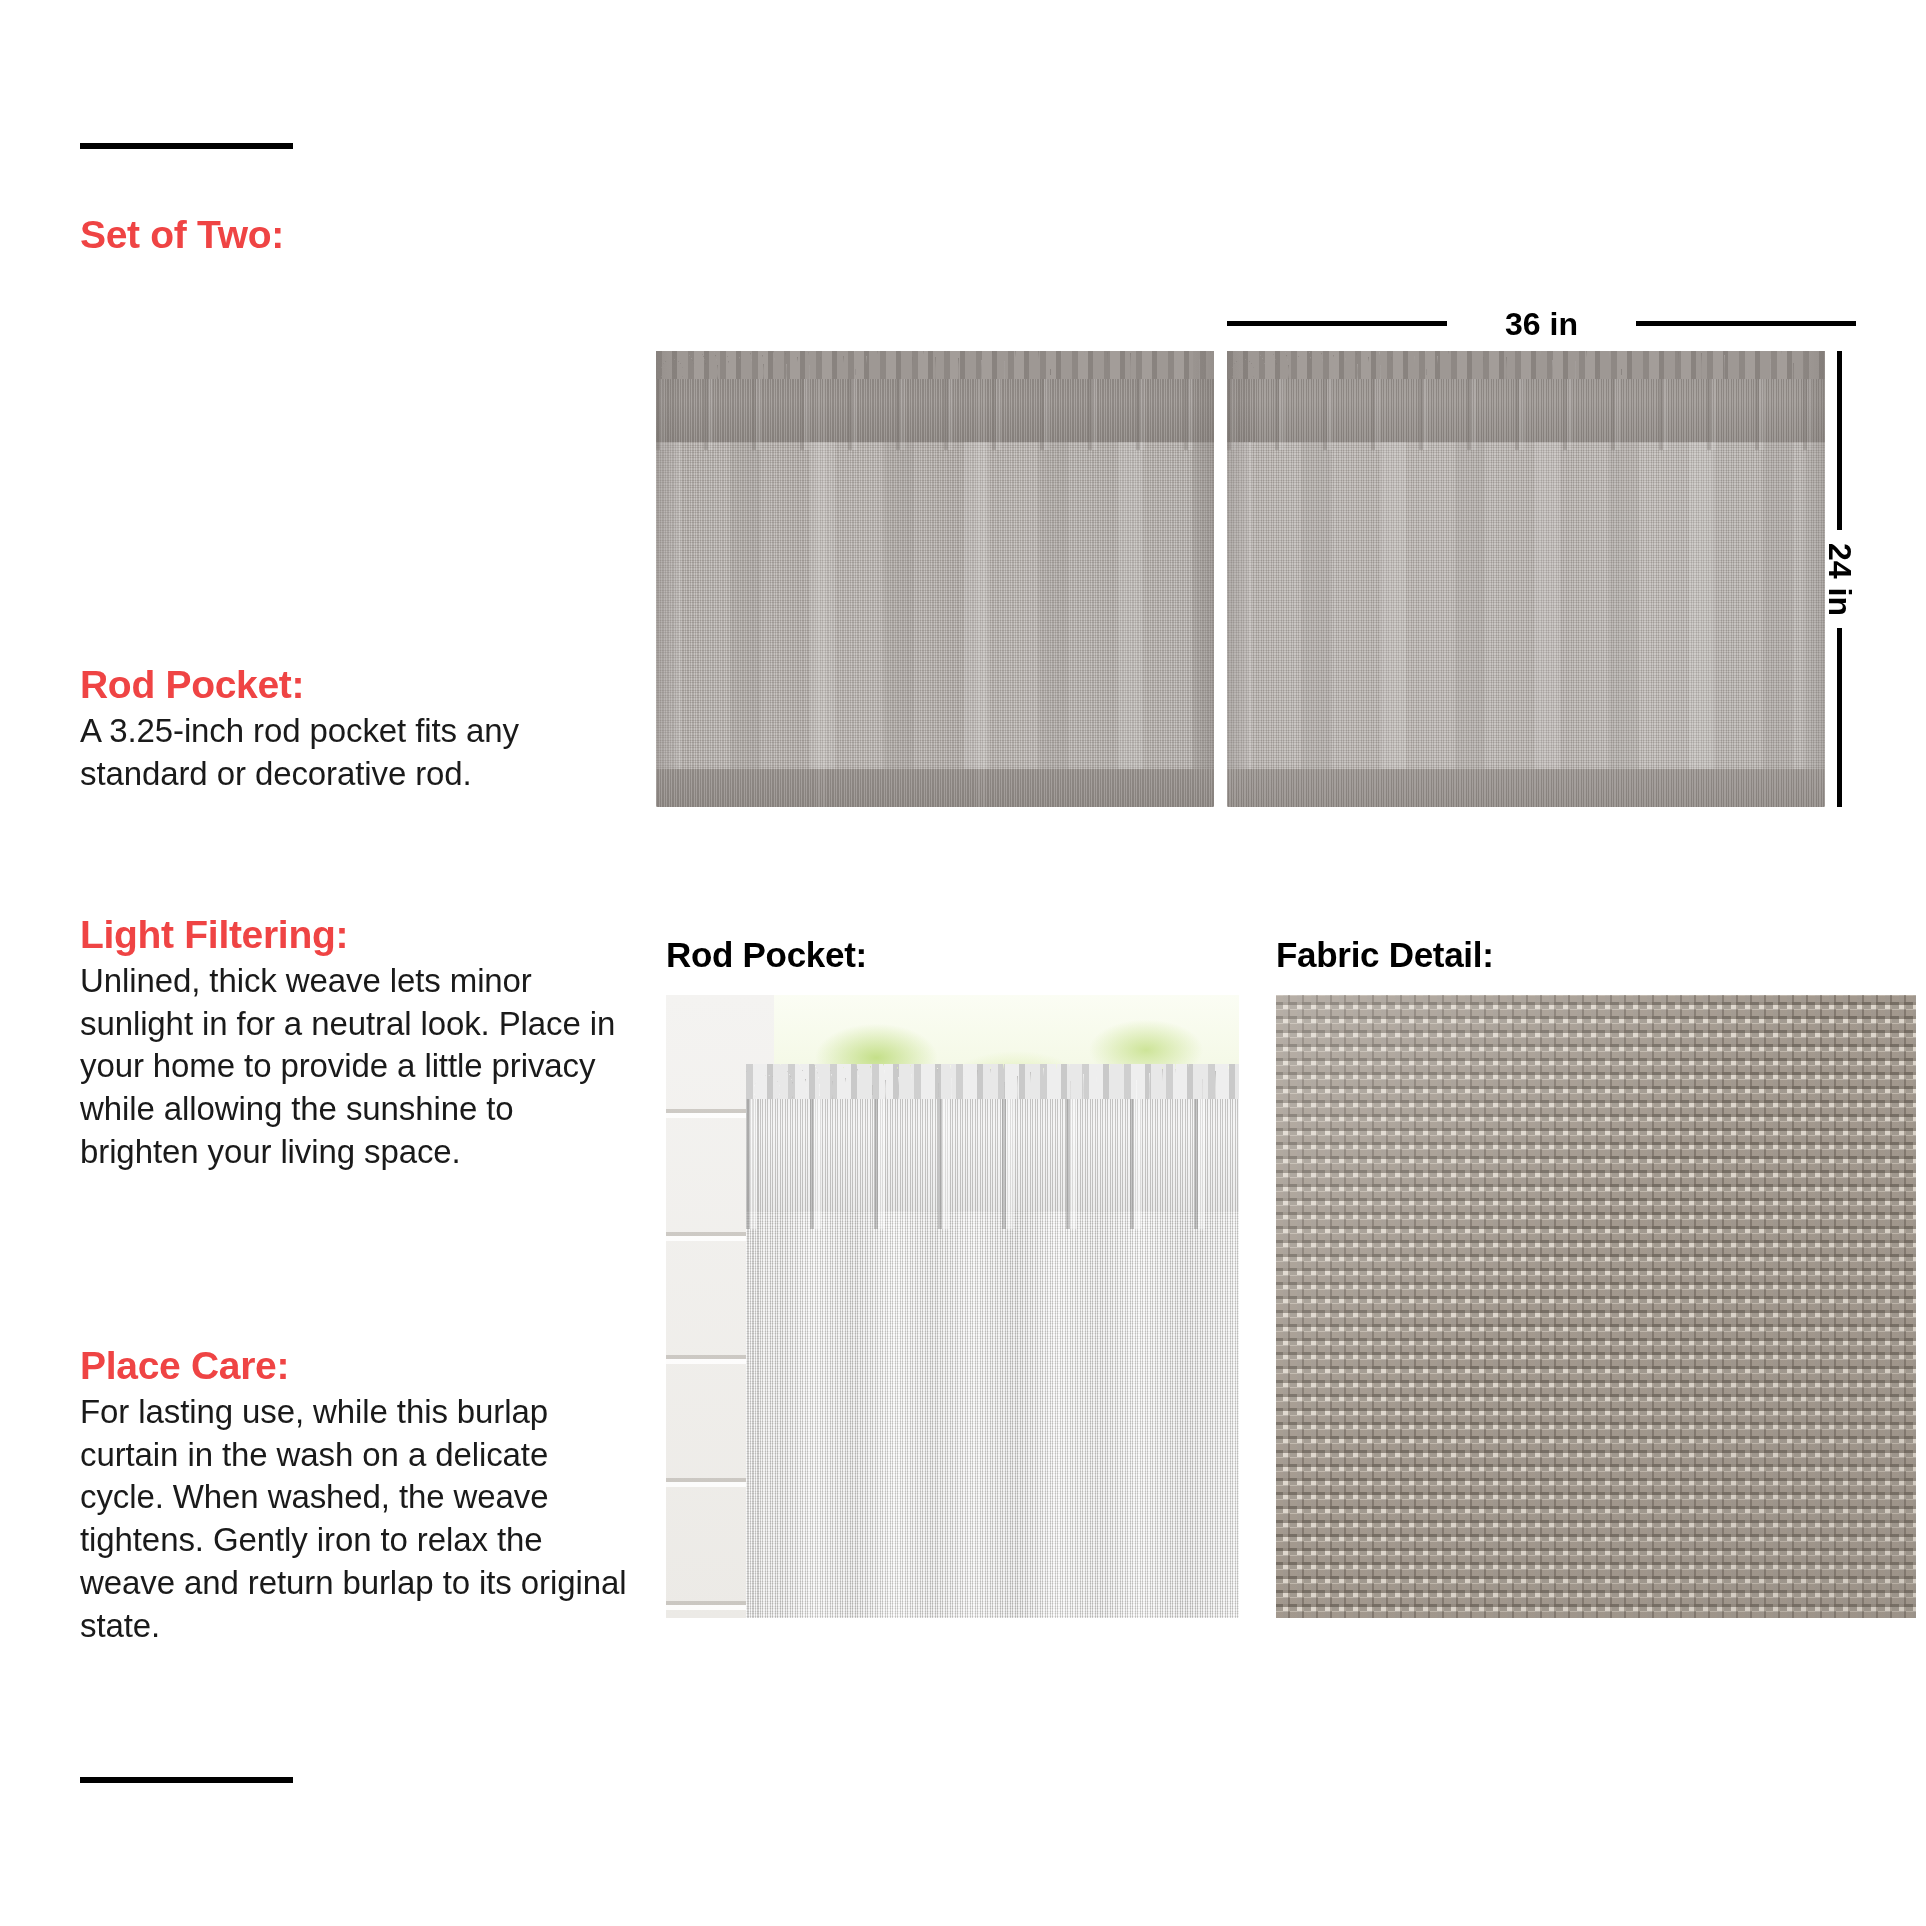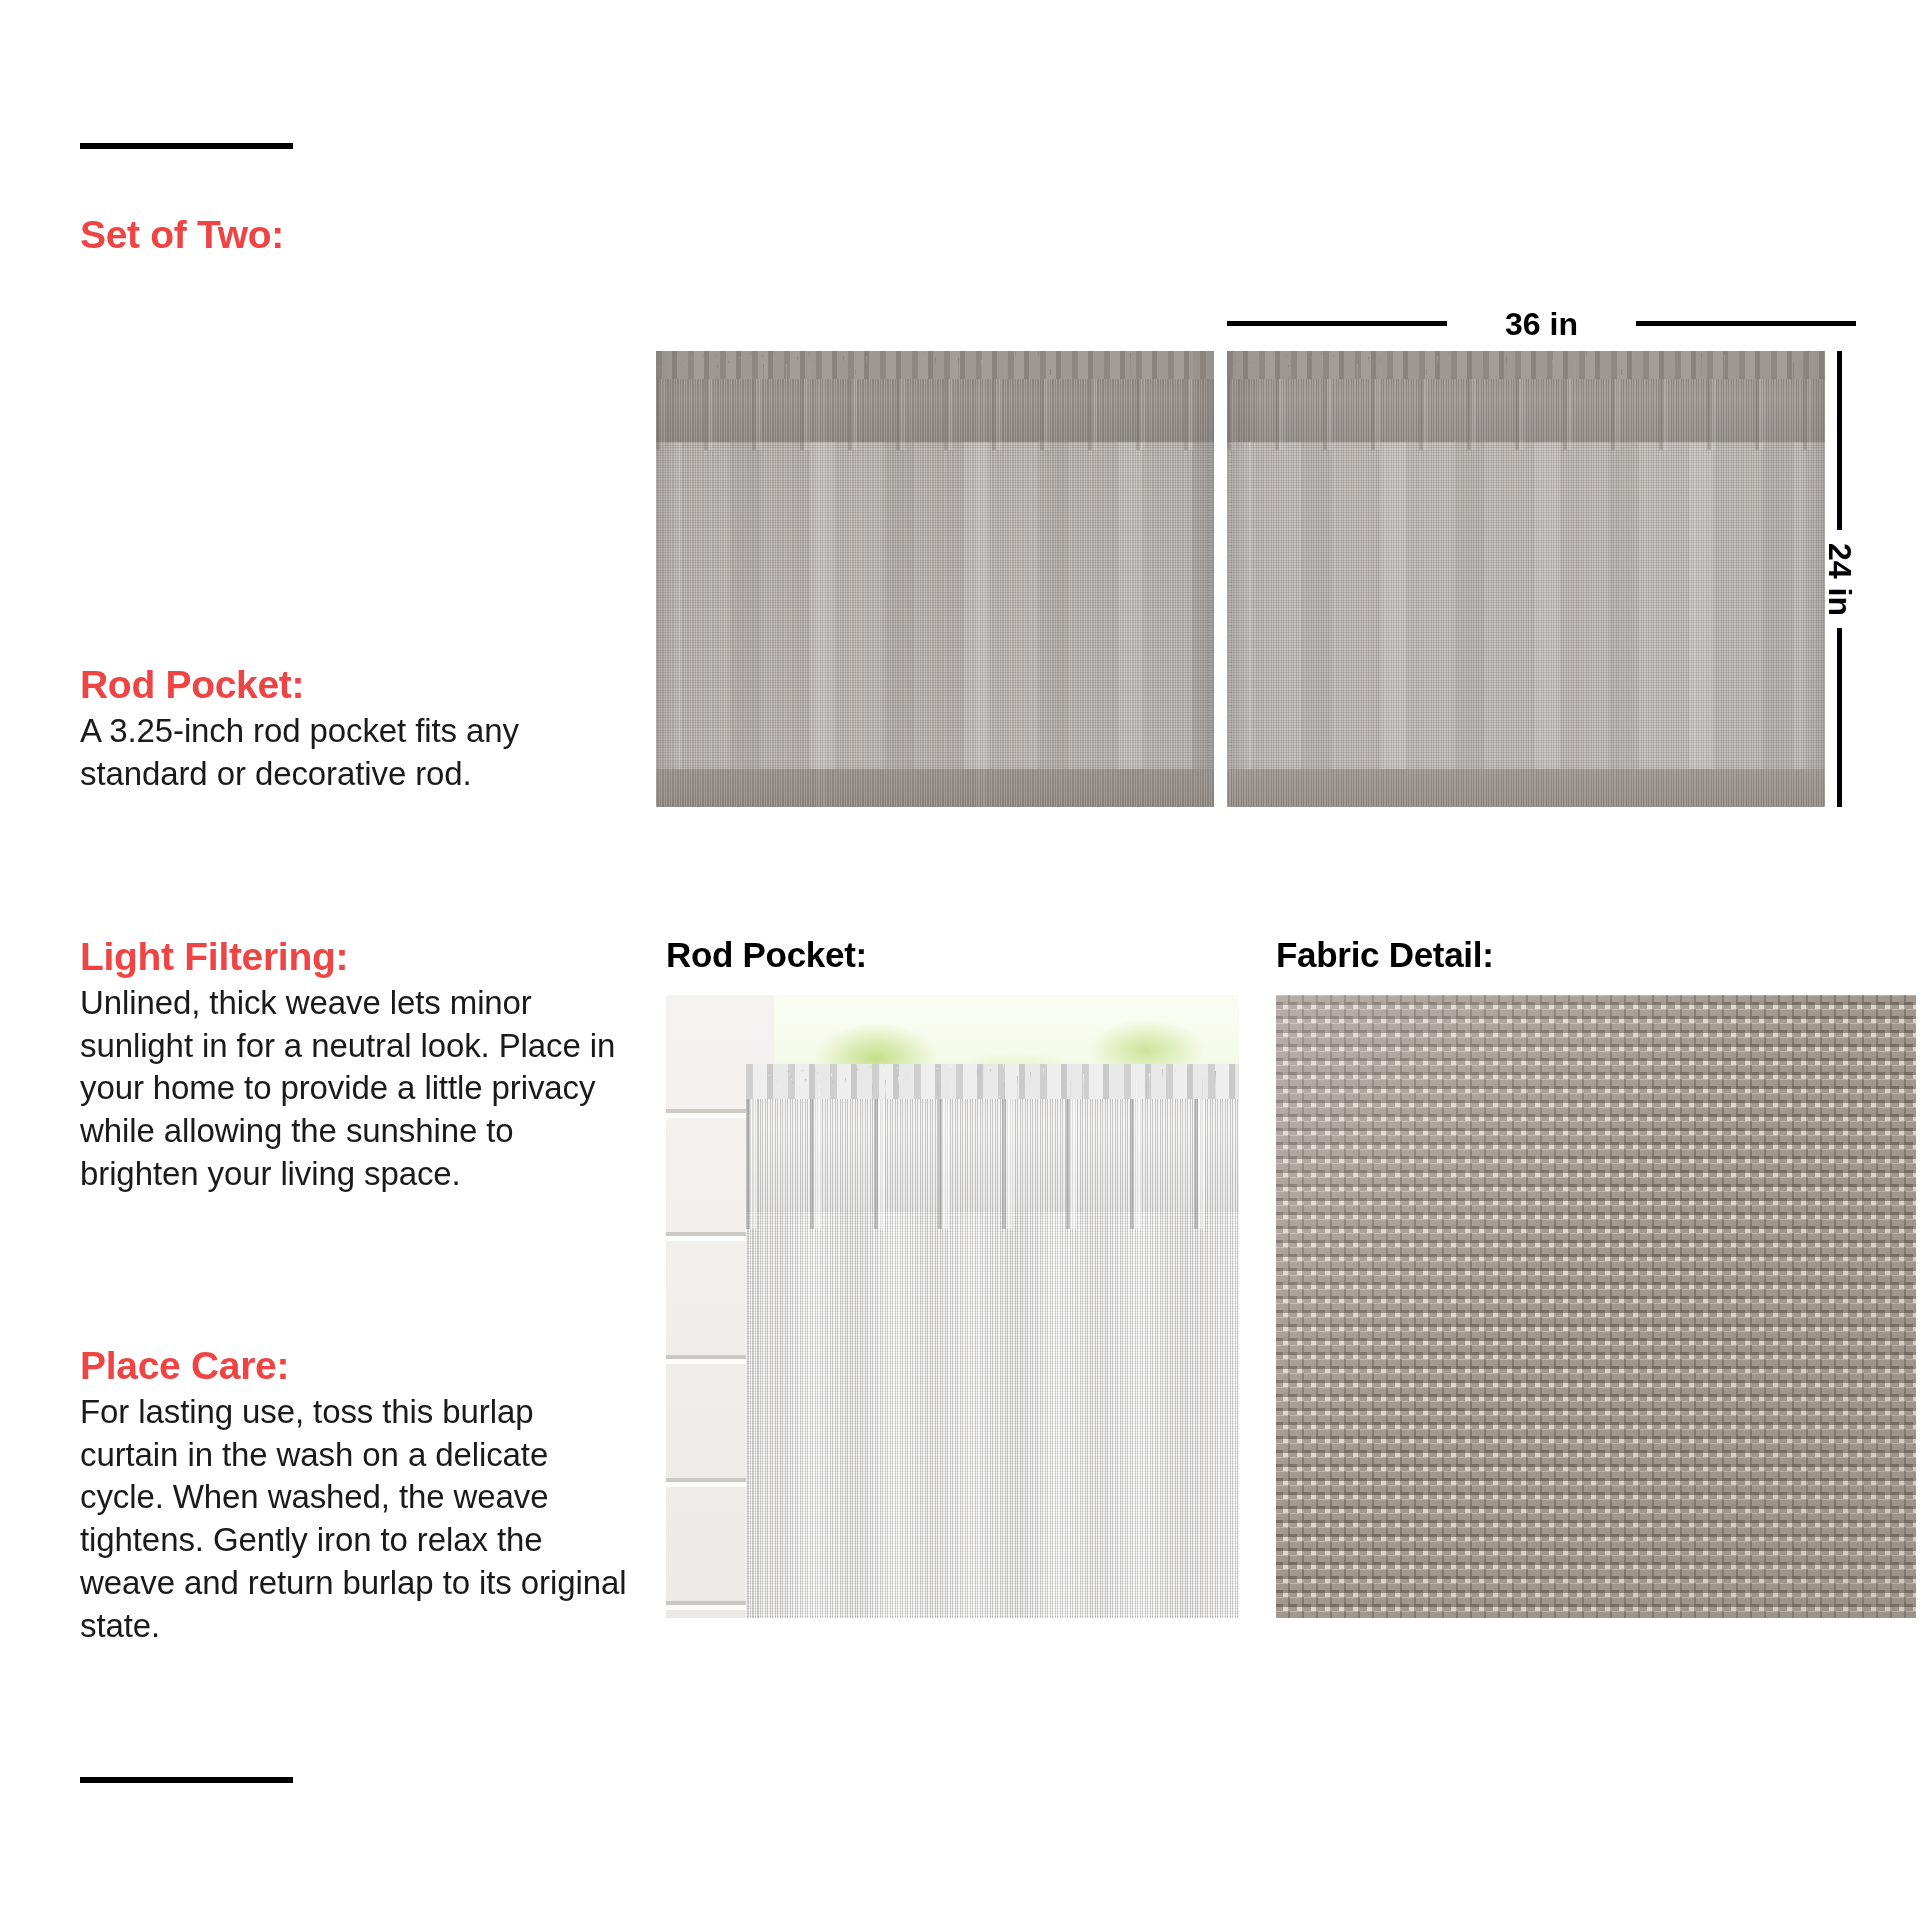--- a/index.html
+++ b/index.html
@@ -37,21 +37,21 @@
   .feature p{
     margin:0;
     font-size:33px;
     font-weight:400;
     line-height:1.30;
     color:#1a1a1a;
     letter-spacing:-0.1px;
   }
   #feature-0{top:92px;}
   #feature-1{top:542px;}
-  #feature-2{top:814px;}
+  #feature-2{top:792px;}
   #feature-3{top:1223px;}
 
   
   #hero{
     position:absolute;
     left:641px; top:271px;
     width:1233px; height:573px;
   }
 
   
@@ -291,21 +291,21 @@
     <p>A 3.25-inch rod pocket fits any standard or decorative rod.</p>
   </div>
 
   <div class="feature" id="feature-2">
     <h2>Light Filtering:</h2>
     <p>Unlined, thick weave lets minor sunlight in for a neutral look. Place in your home to provide a little privacy while allowing the sunshine to brighten your living space.</p>
   </div>
 
   <div class="feature" id="feature-3">
     <h2>Place Care:</h2>
-    <p>For lasting use, toss this burlap curtain in the wash on a delicate cycle. When washed, the weave tightens. Gently iron to relax the weave and return burlap to its original state.</p>
+    <p>For lasting use, while this burlap curtain in the wash on a delicate cycle. When washed, the weave tightens. Gently iron to relax the weave and return burlap to its original state.</p>
   </div>
 
   <div class="rule" id="bottom-rule"></div>
 </div>
 
 <div id="hero">
 
   <div id="width-dim">
     <div class="seg"></div>
     <div class="dlabel">36 in</div>

